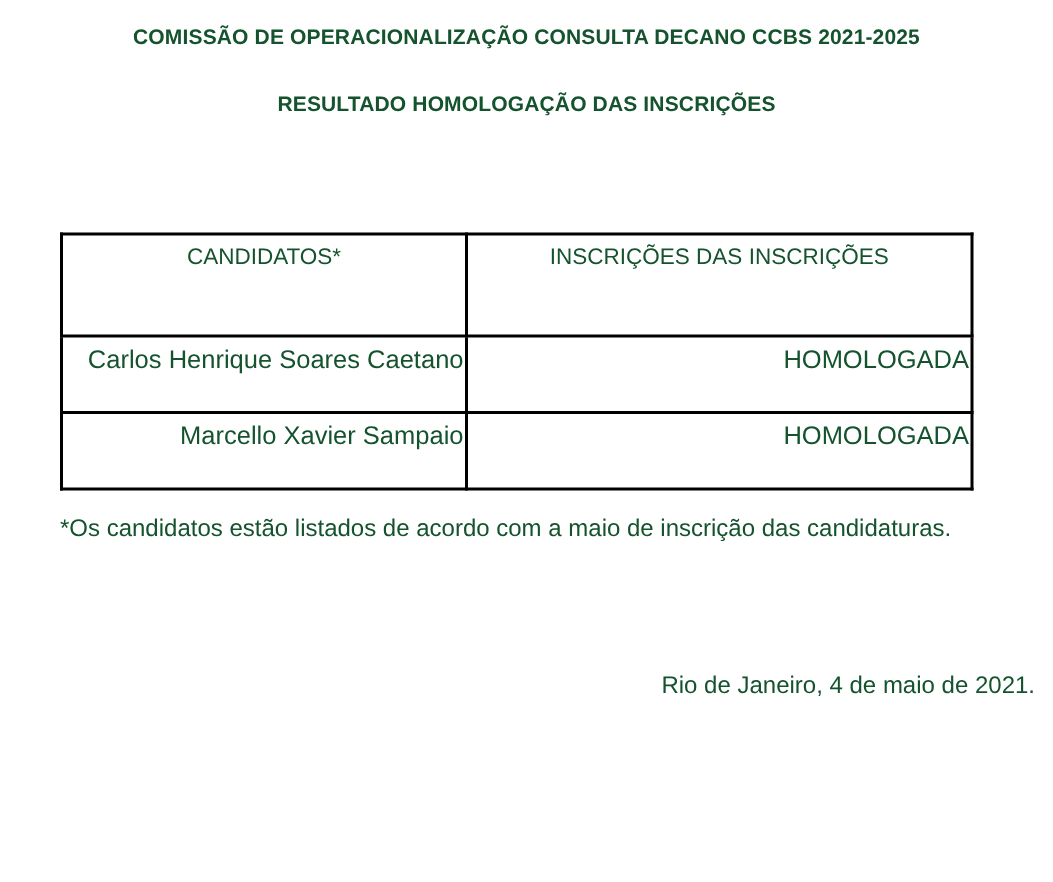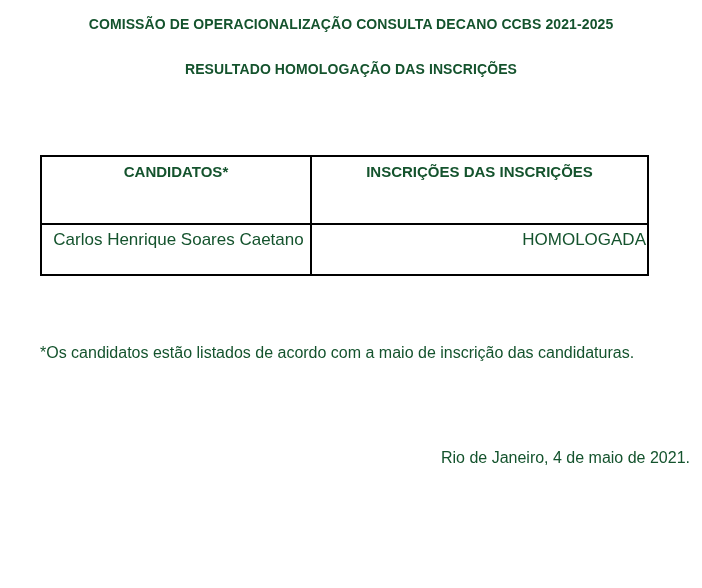--- a/index.html
+++ b/index.html
@@ -38,32 +38,32 @@
     width: 607px;
   }
   table.results td, table.results th {
     border: 2px solid #000000;
     vertical-align: top;
     background: #ffffff;
     overflow: hidden;
   }
   table.results th {
     height: 60px;
-    font-weight: bold;
+    font-weight: normal;
     font-size: 15px;
     padding: 6px 4px 0 4px;
   }
   table.results td {
     height: 43px;
     font-size: 17px;
     font-weight: normal;
     padding-top: 5px;
   }
   td.cell-candidate {
-    text-align: center;
+    text-align: right;
     padding-left: 6px;
     white-space: pre-wrap;
   }
   td.cell-status {
     text-align: right;
   }
   col.col-candidates  { width: 270px; }
   col.col-homologacao { width: 337px; }
 
   .footnote {
@@ -108,20 +108,24 @@
     </colgroup>
     <tbody>
       <tr>
         <th>CANDIDATOS*</th>
         <th>INSCRIÇÕES DAS INSCRIÇÕES</th>
       </tr>
       <tr>
         <td class="cell-candidate">Carlos Henrique Soares Caetano</td>
         <td class="cell-status">HOMOLOGADA</td>
       </tr>
+      <tr>
+        <td class="cell-candidate"> Marcello Xavier Sampaio</td>
+        <td class="cell-status">HOMOLOGADA</td>
+      </tr>
     </tbody>
   </table>
 
   <div class="footnote">*Os candidatos estão listados de acordo com a maio de inscrição das candidaturas.</div>
 
   <div class="dateline">Rio de Janeiro, 4 de maio de 2021.</div>
 
 
 </div>
 

